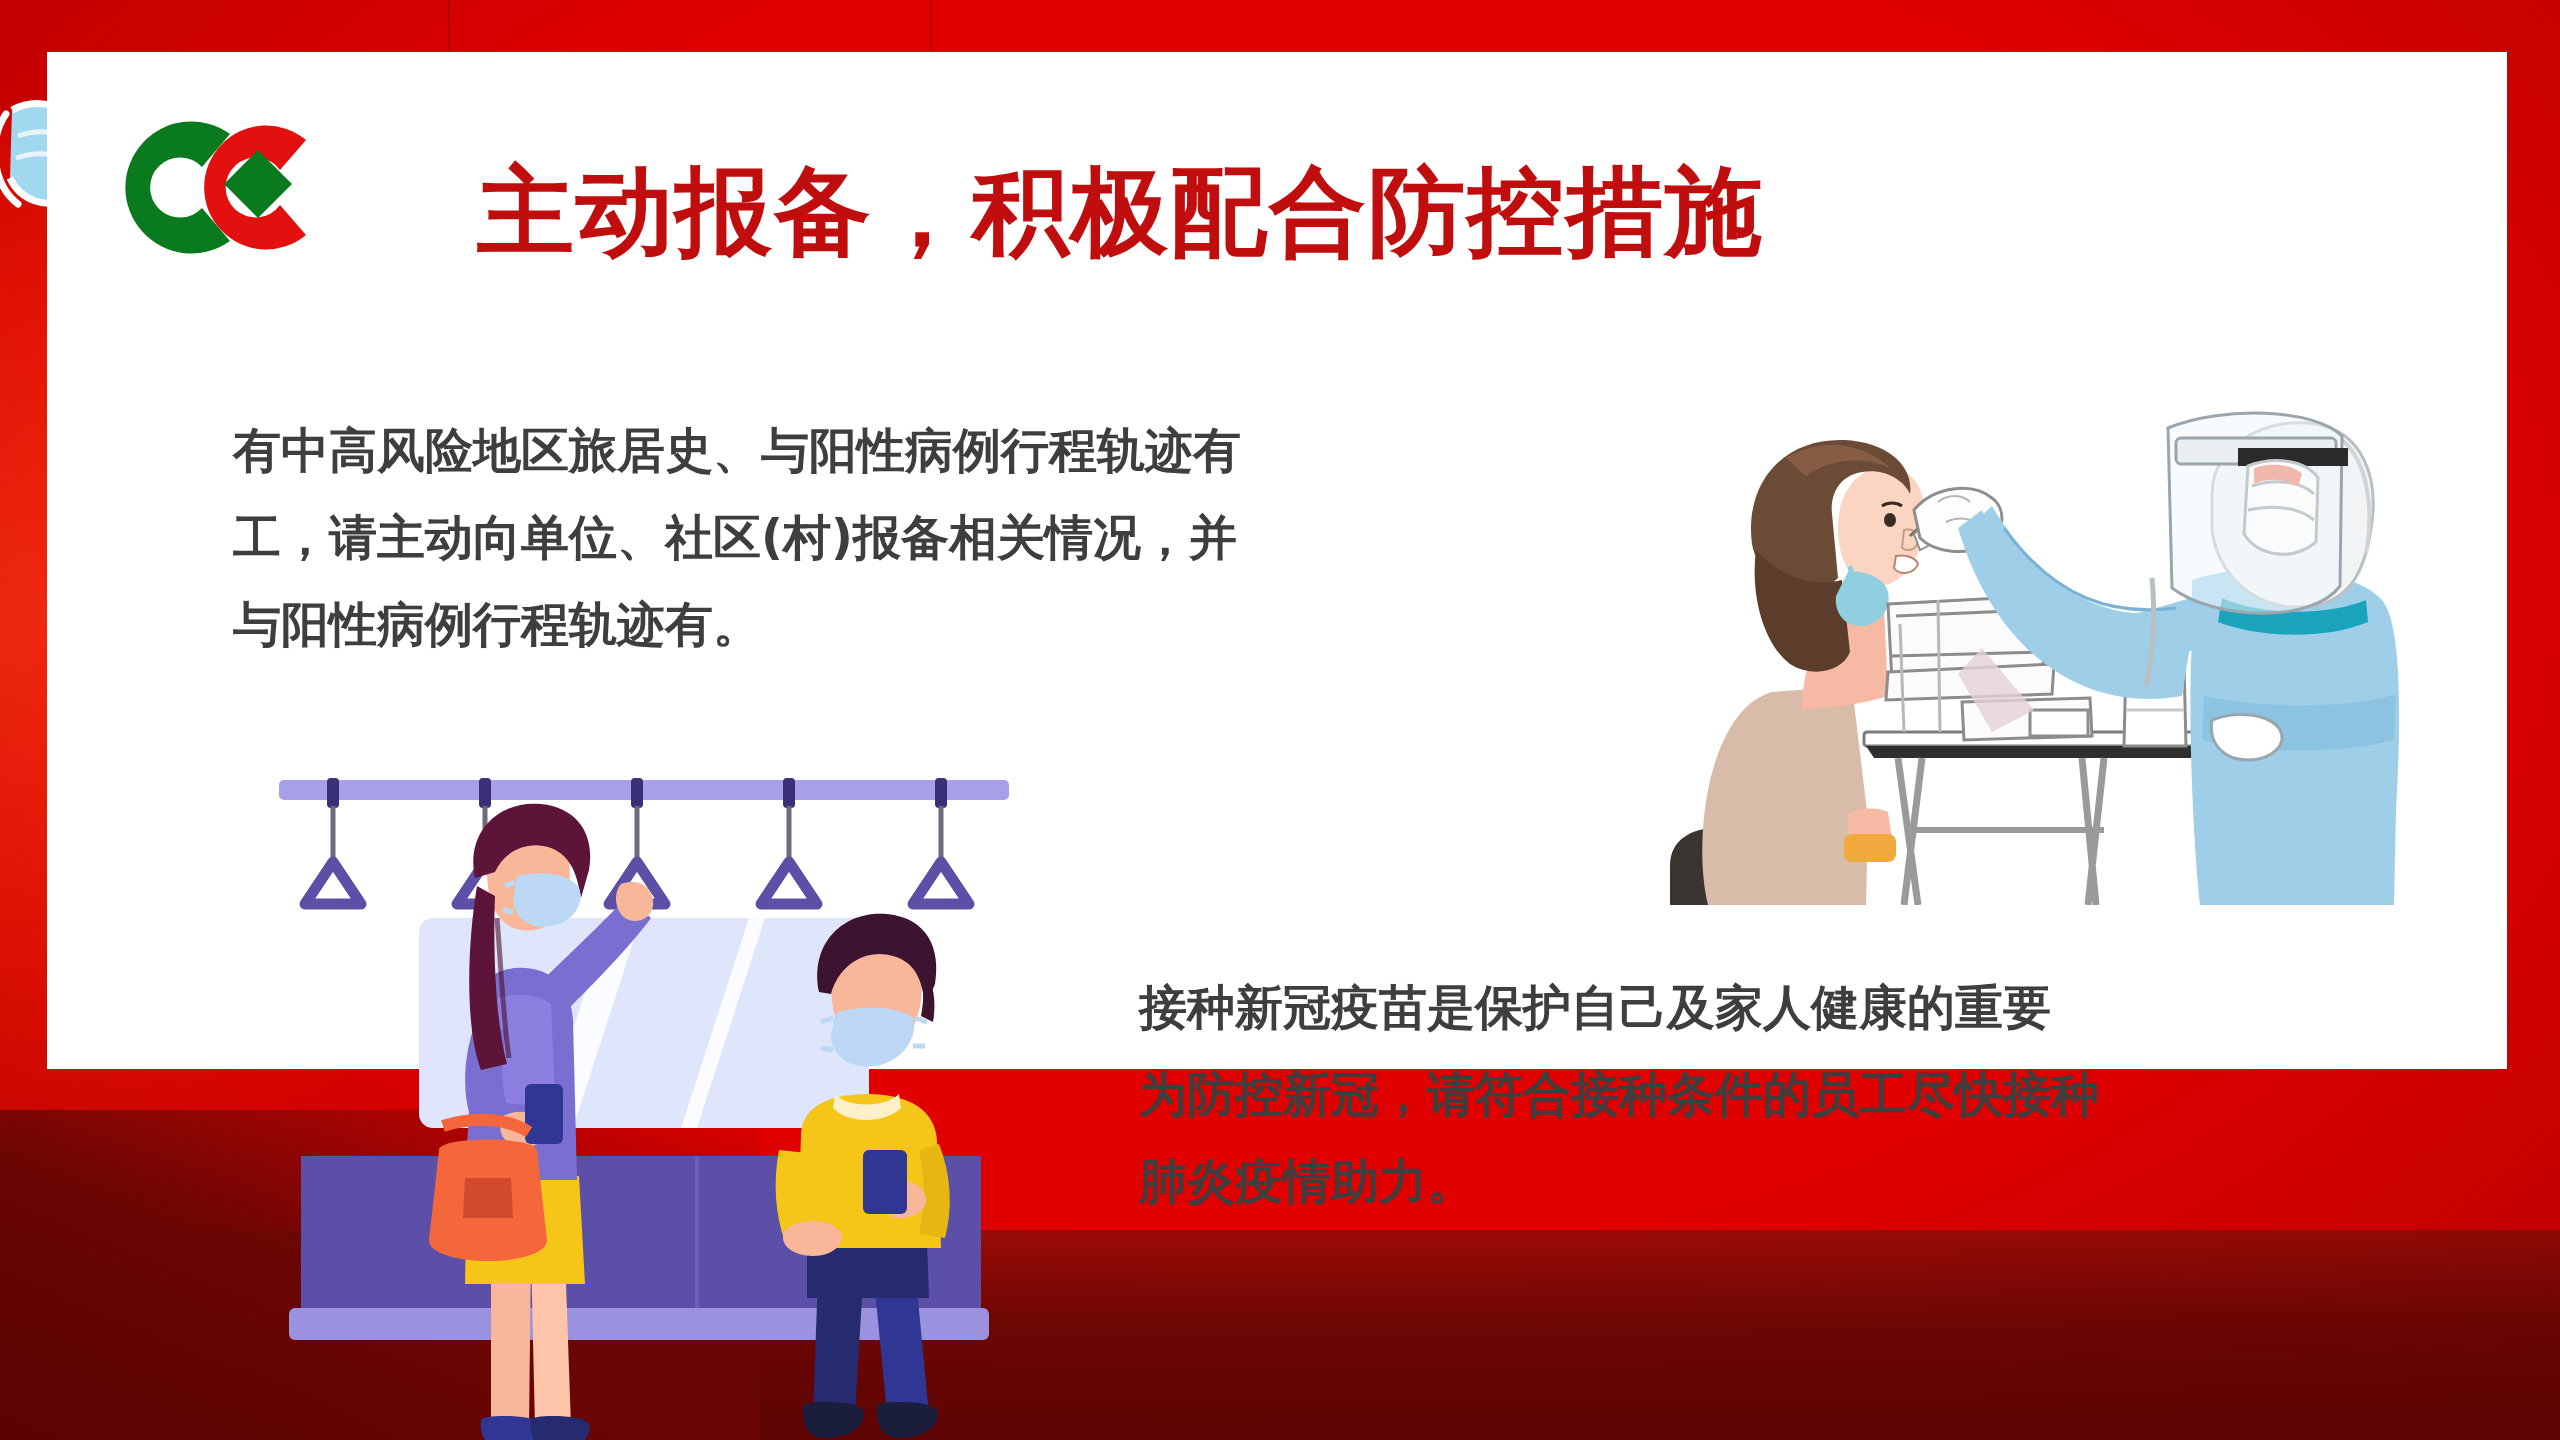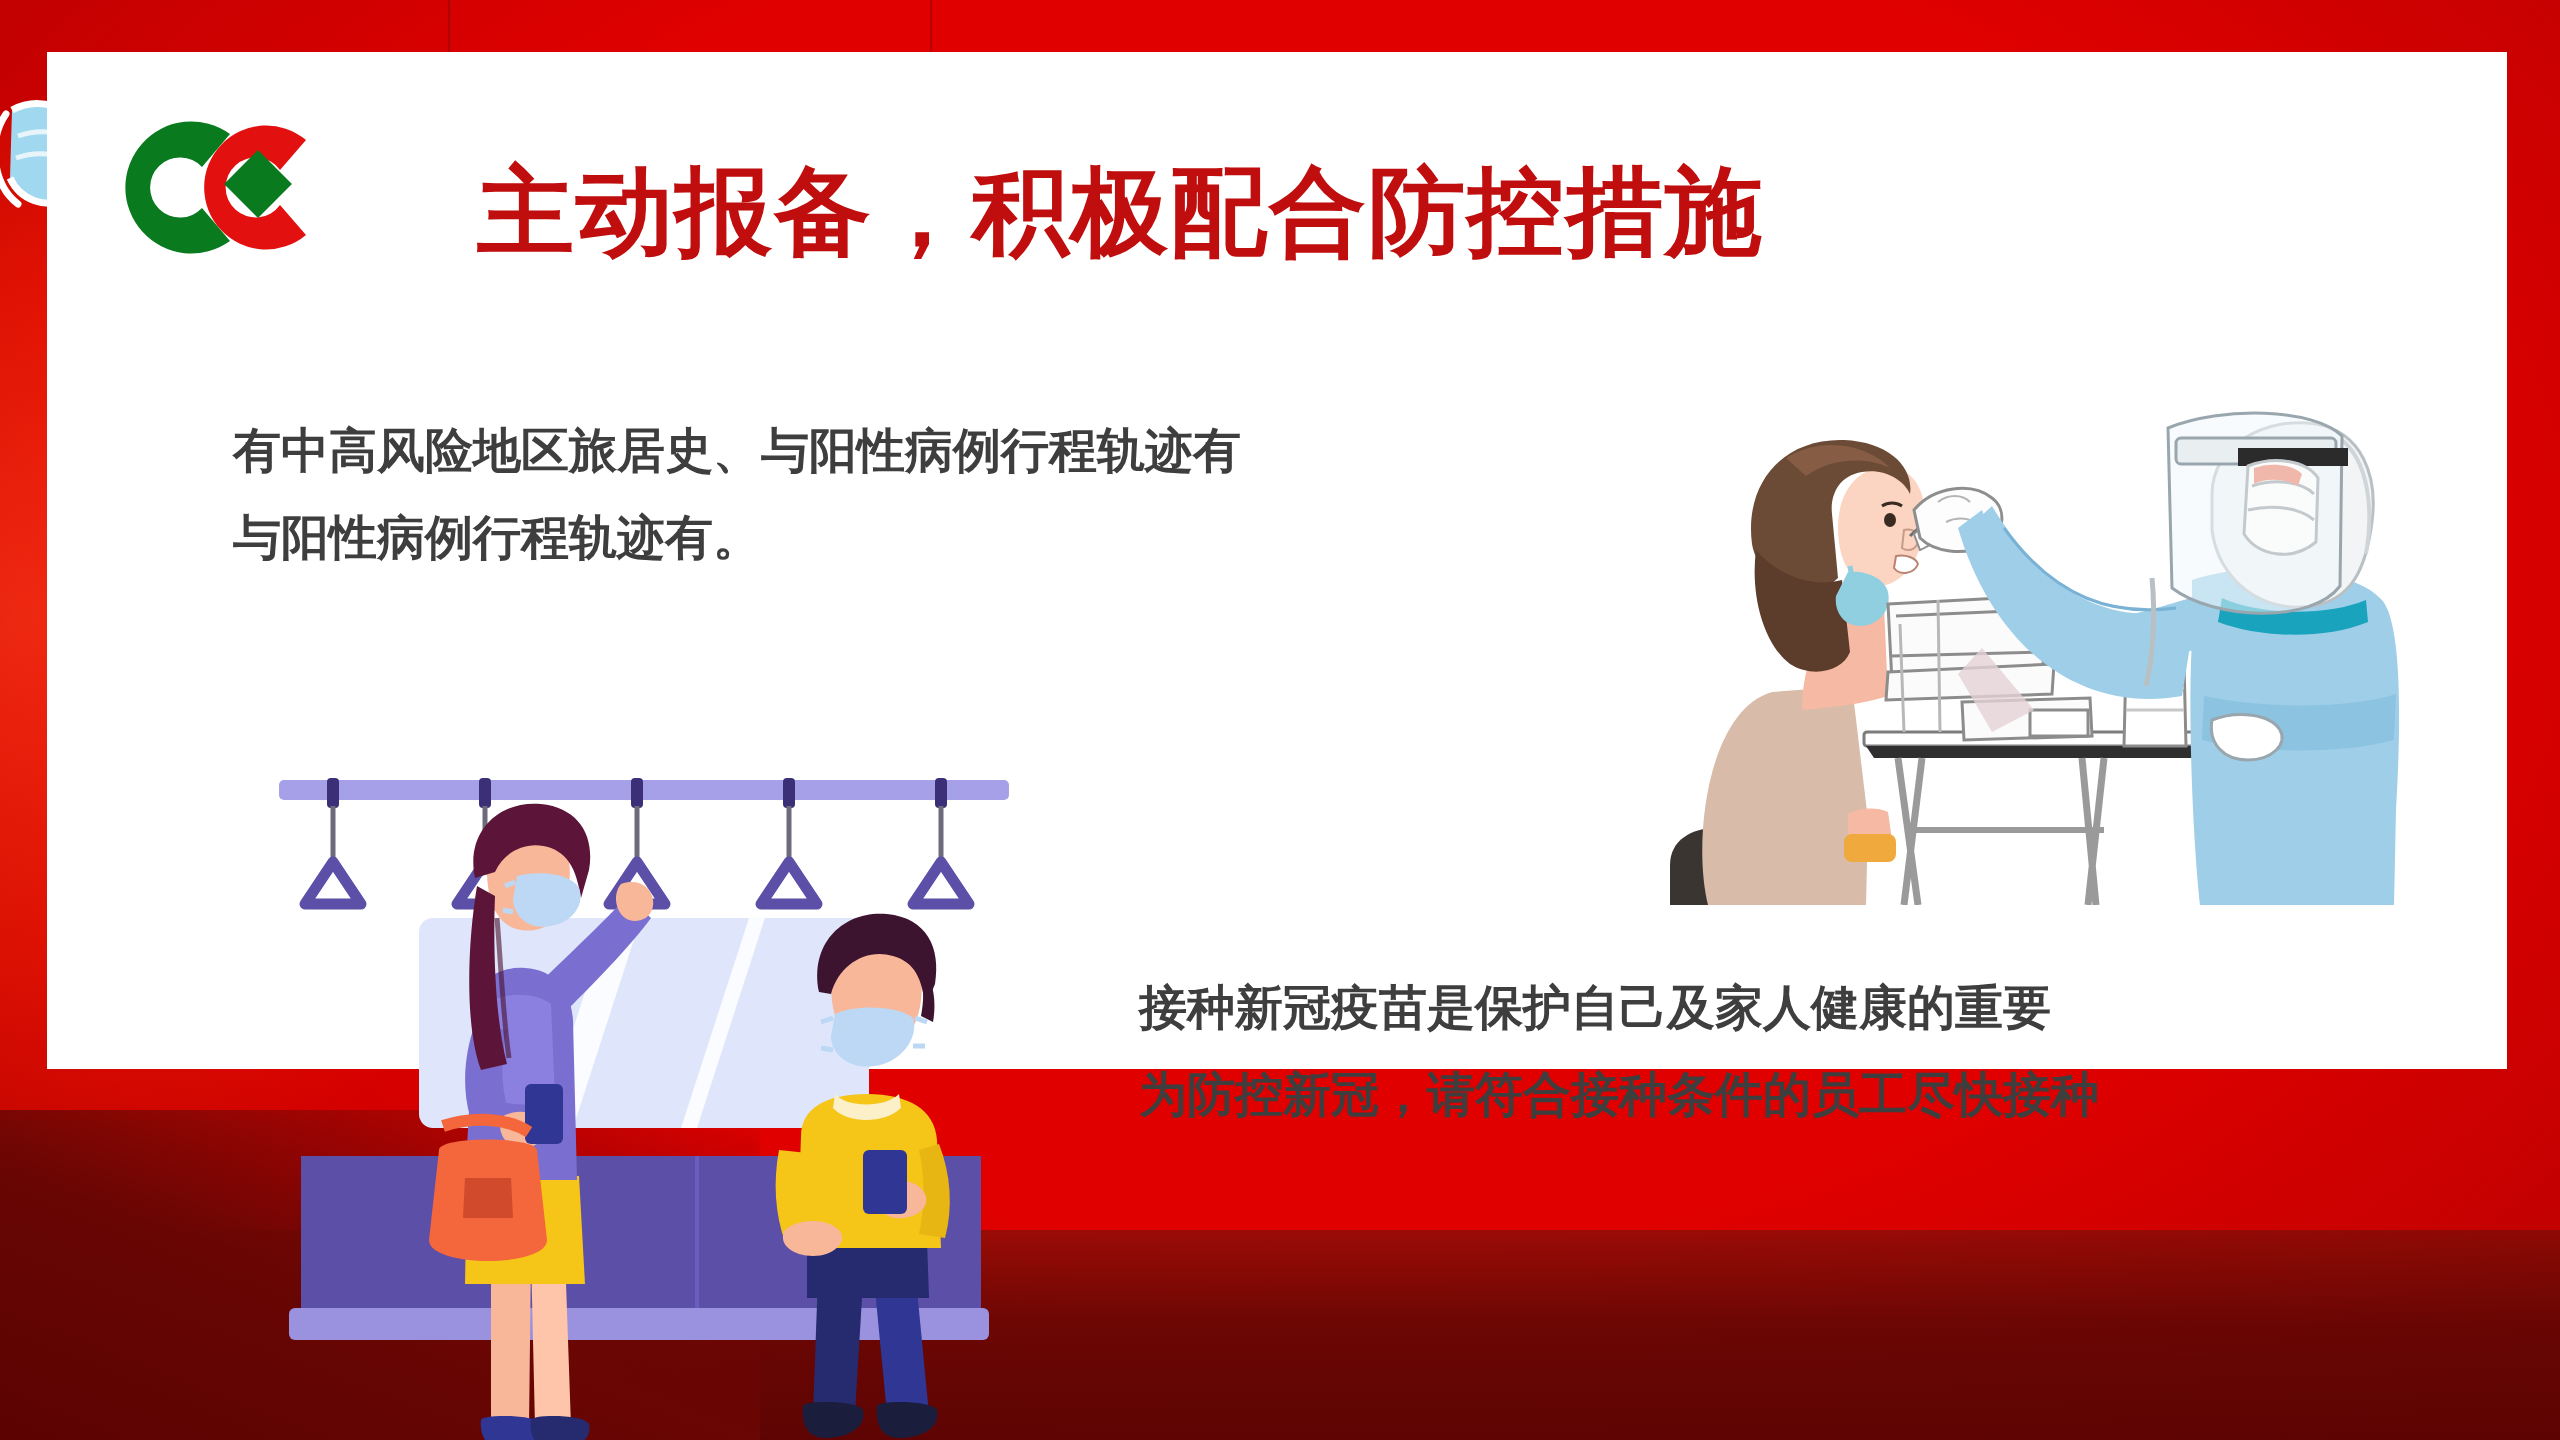--- a/index.html
+++ b/index.html
@@ -93,26 +93,28 @@
 
       <path d="M128 34 A66 66 0 1 0 128 141 L100 108 A30 30 0 1 1 100 67 Z" fill="#0a7a1e"></path>
 
       <rect x="132" y="60" width="48" height="48" fill="#0a7a1e" transform="rotate(45 156 84)"></rect>
     </svg>
 
     <div class="title">主动报备，积极配合防控措施</div>
 
     <div class="para" id="para-1">
       <span>有中高风险地区旅居史、与阳性病例行程轨迹有</span>
+      <span>工，请主动向单位、社区(村)报备相关情况，并</span>
       <span>与阳性病例行程轨迹有。</span>
     </div>
 
     <div class="para" id="para-2">
       <span>接种新冠疫苗是保护自己及家人健康的重要</span>
       <span>为防控新冠，请符合接种条件的员工尽快接种</span>
+      <span>肺炎疫情助力。</span>
     </div>
 
     <svg class="illus" id="illus-test" viewBox="0 0 760 495">
 
       <g>
         <path d="M18 495 L18 455 C18 430 40 418 64 418 L196 418 L200 495 Z" fill="#3b3531"></path>
         <path d="M56 495 C40 430 56 300 120 282 L200 276 L216 410 L214 495 Z" fill="#d8bba9"></path>
         <path d="M196 404 C206 398 224 396 236 402 L240 430 C226 436 206 434 196 428 Z" fill="#f6b9a3"></path>
         <rect x="192" y="424" width="52" height="28" rx="8" fill="#f0a93c"></rect>
         <path d="M150 300 C150 250 170 210 200 196 L232 196 L236 286 C212 294 176 298 150 300 Z" fill="#f6b9a3"></path>

